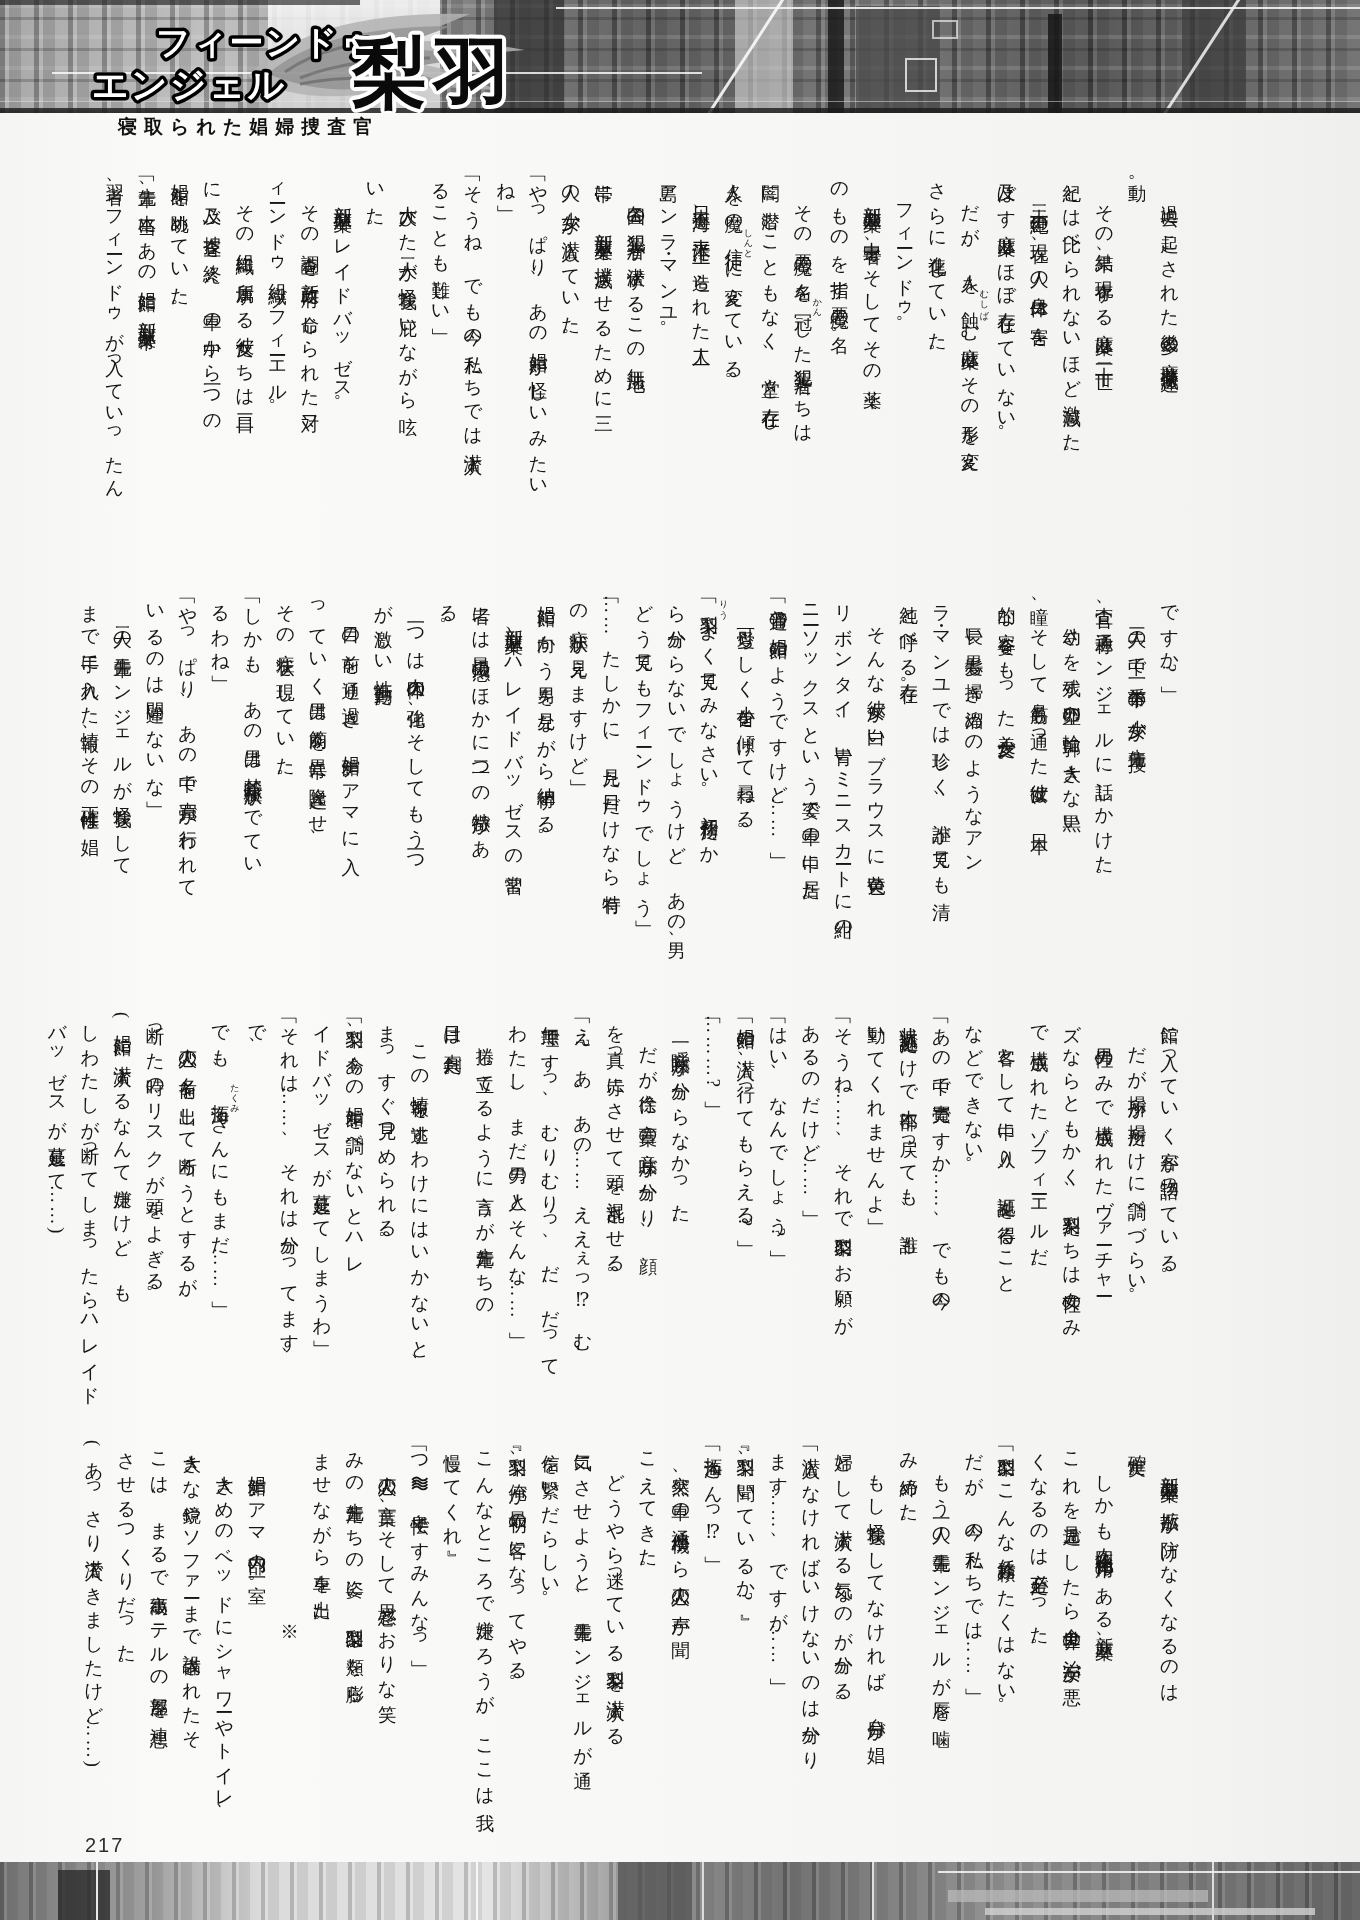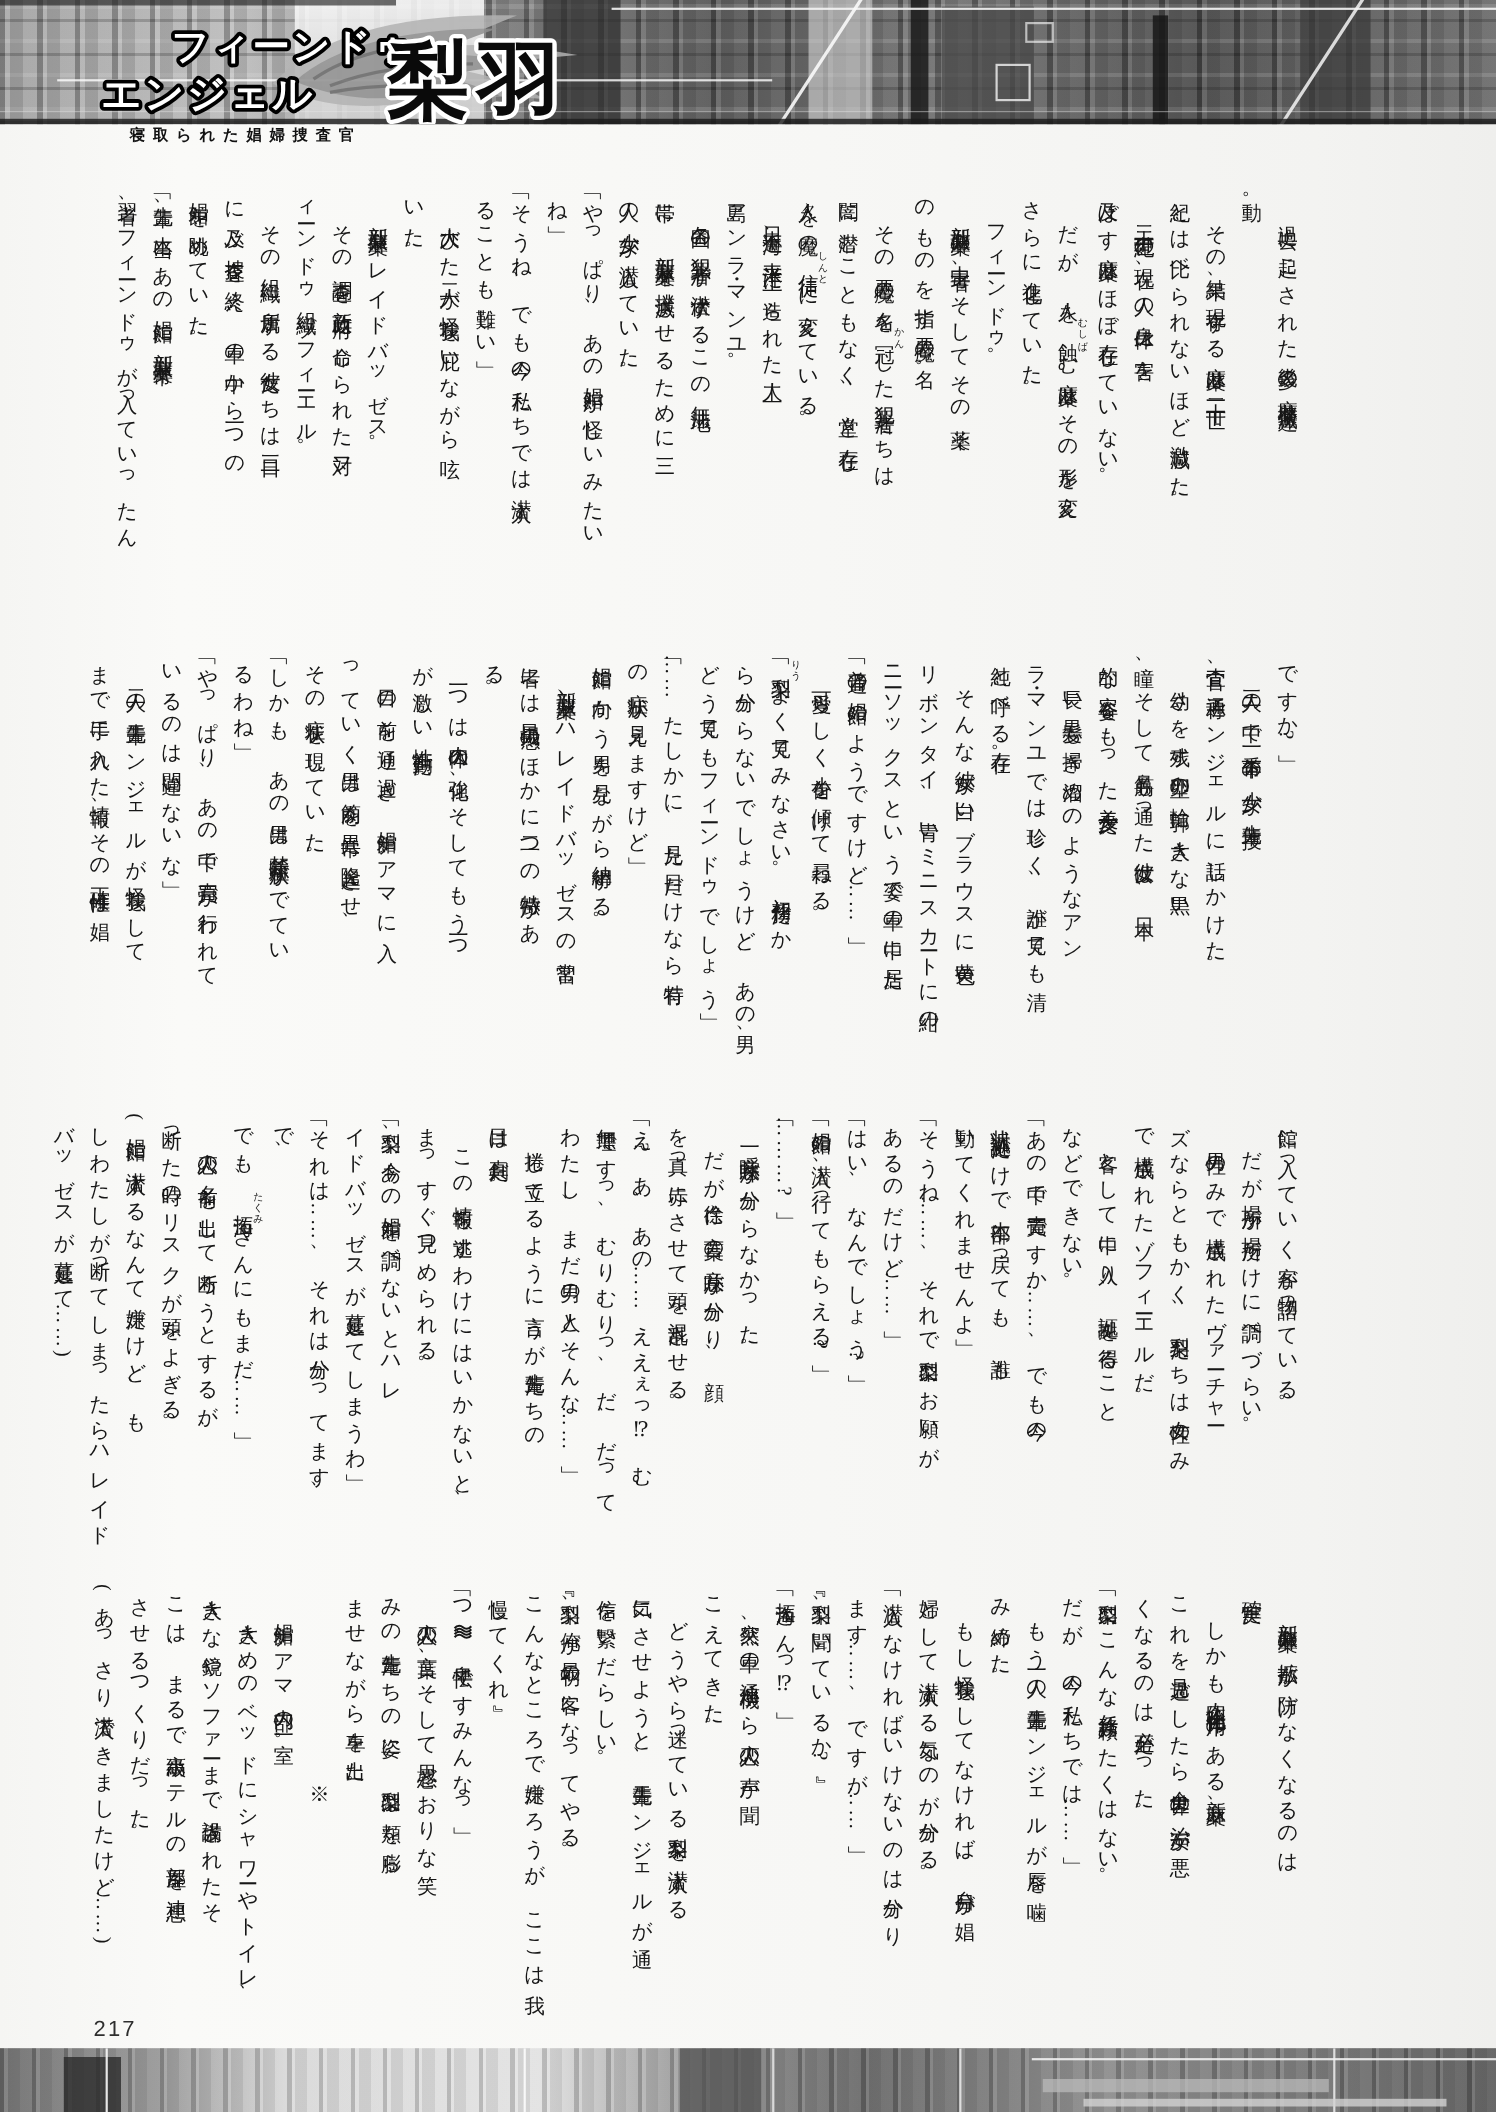--- a/index.html
+++ b/index.html
@@ -49,21 +49,21 @@
   .b-slab2{left:985px;top:46px;width:330px;height:7px;background:#d2d2d2;opacity:.8;}
 
   
   .logo-svg{position:absolute;left:0;top:0;}
   .logo-kana{font-family:"Liberation Sans","DejaVu Sans",sans-serif;font-weight:bold;
              fill:#ffffff;stroke:#000000;paint-order:stroke;stroke-linejoin:round;}
   .logo-title{font-family:"Liberation Serif","DejaVu Serif",serif;font-weight:bold;
               fill:#0a0a0a;stroke:#ffffff;paint-order:stroke;stroke-linejoin:round;}
 
   
-  .subtitle{position:absolute;left:118px;top:114px;font-size:14px;font-weight:bold;
+  .subtitle{position:absolute;left:118px;top:114px;font-size:19px;font-weight:bold;
             letter-spacing:7px;color:#111;white-space:nowrap;}
 
   
   .band{position:absolute;left:75px;width:1110px;height:398px;
         writing-mode:vertical-rl;text-orientation:mixed;
         font-size:18.5px;letter-spacing:2.8px;line-height:32.6px;
         color:#161616;overflow:visible;}
   .band .col{margin:0;padding:0;}
   .band ruby{ruby-align:center;}
   .band rt{font-size:9px;letter-spacing:0;font-weight:normal;}

